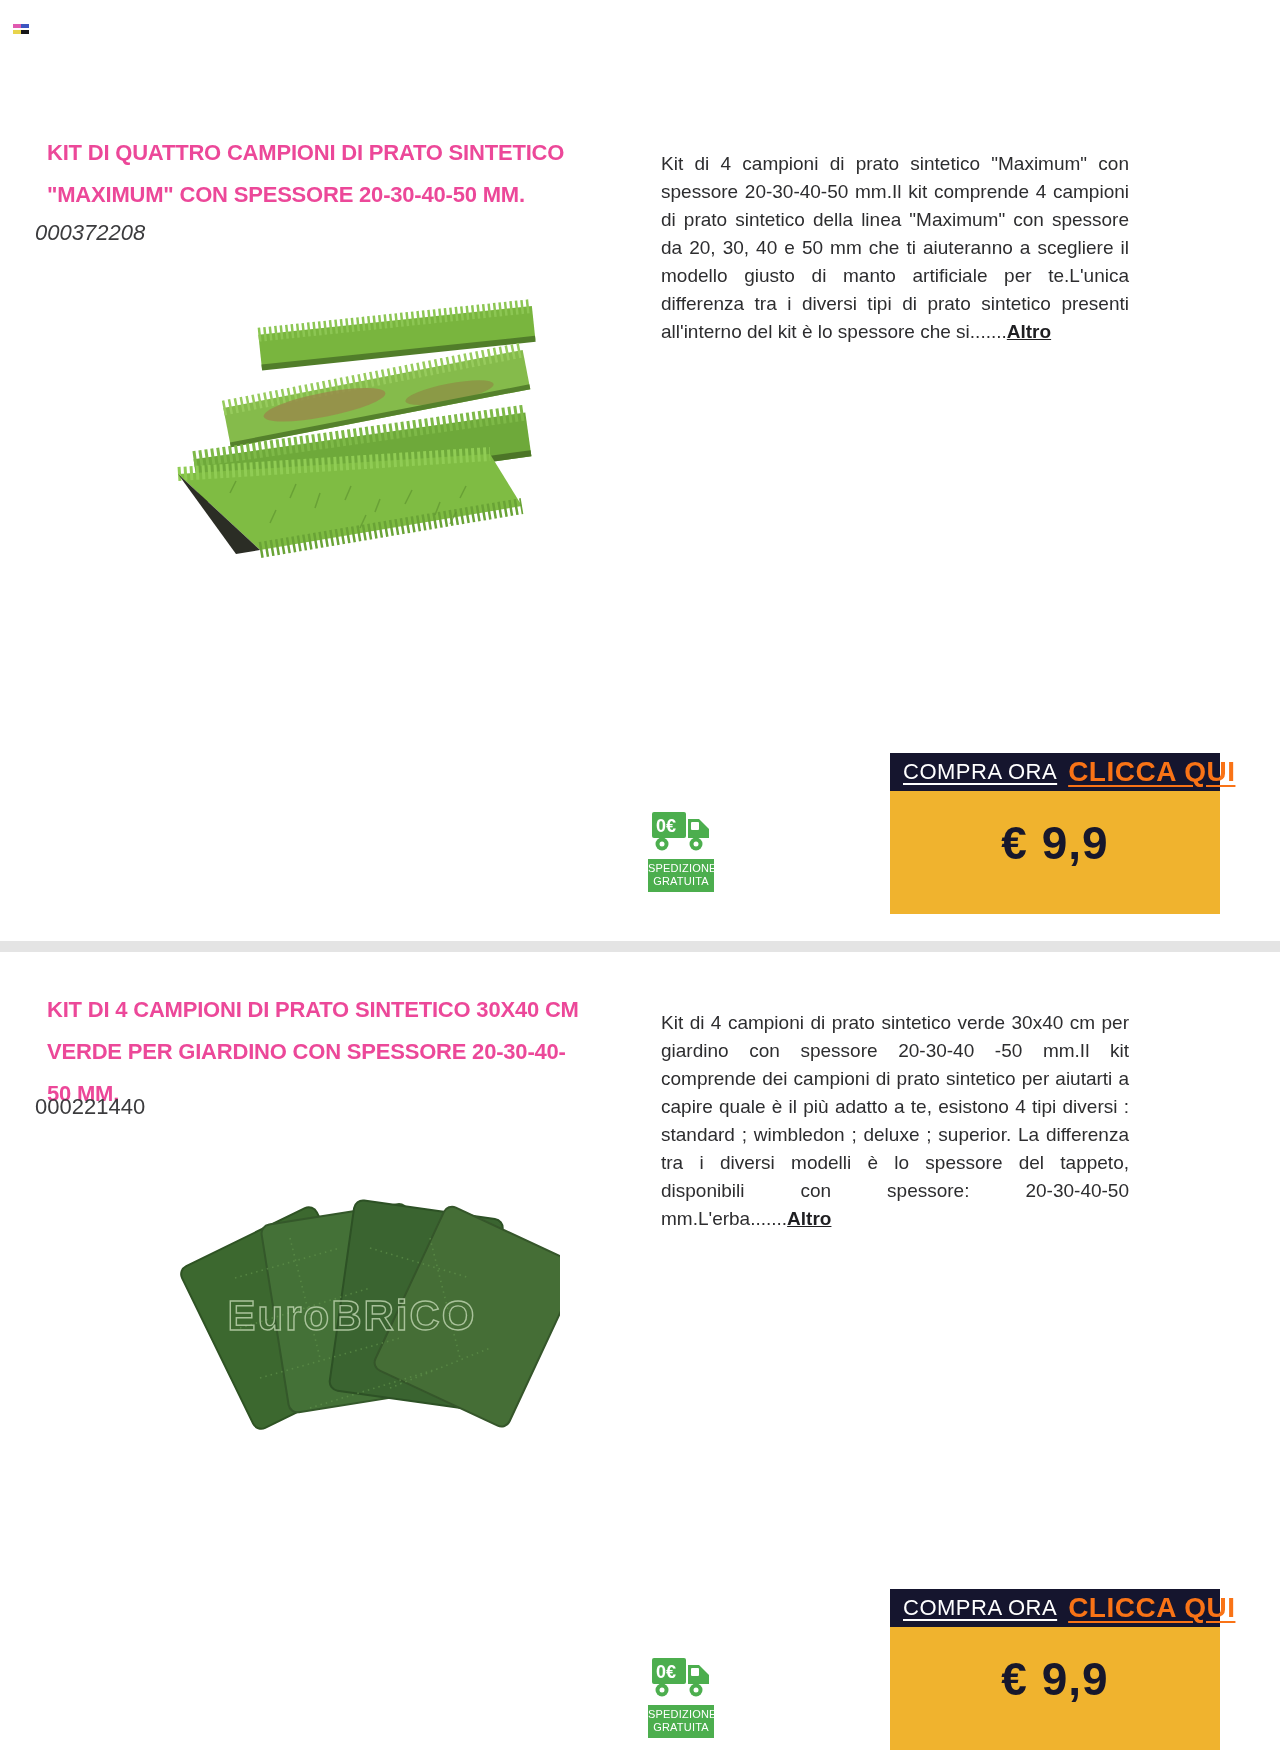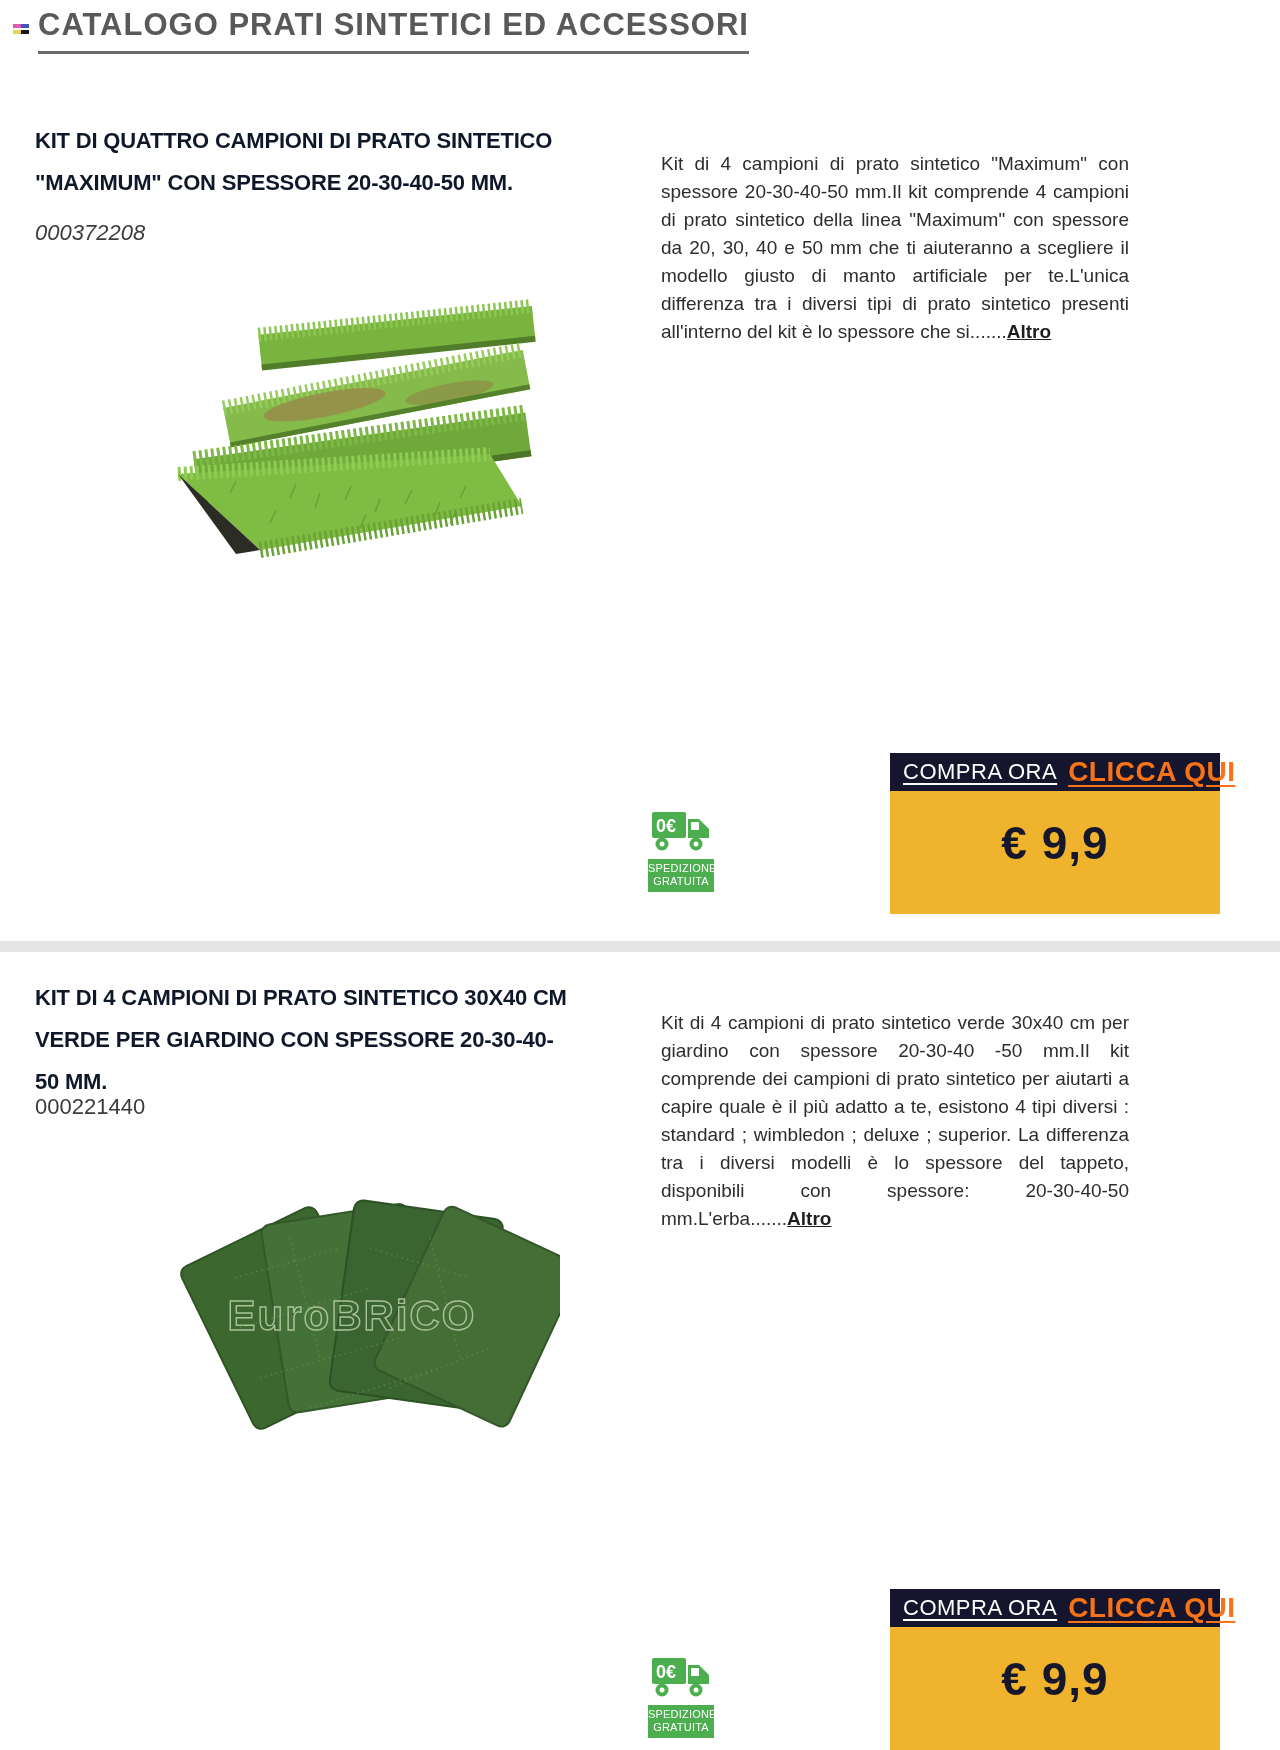--- a/index.html
+++ b/index.html
@@ -25,22 +25,22 @@
   .logo-text { font-size:46px; font-weight:bold; letter-spacing:-1px; line-height:48px; white-space:nowrap; }
   .logo-euro  { color:#20398e; }
   .logo-brico { color:#d5252c; }
   .logo-reg   { color:#d5252c; font-size:11px; font-weight:bold; vertical-align:28px; letter-spacing:0; }
   .logo-underline { position:absolute; left:3px; top:51px; width:165px; height:5px; background:#f5c402; }
   .logo-tagline { position:absolute; left:172px; top:33px; width:86px;
     font-family:"DejaVu Serif", serif; font-style:italic; font-weight:bold;
     font-size:20px; color:#20398e; white-space:nowrap; }
 
   
-  .product-title { position:absolute; left:35px; width:585px; margin:0;
-    font-size:22px; font-weight:bold; color:#0f172a; line-height:42px;
+  .product-title { position:absolute; left:35px; width:585px; margin:12px;
+    font-size:22px; font-weight:bold; color:#ec4899; line-height:42px;
     letter-spacing:-0.2px; white-space:pre-line; }
   .product-code { position:absolute; left:35px; font-size:22px; color:#3c3c3e; }
   .product-desc { position:absolute; left:661px; width:468px;
     font-size:19px; line-height:28px; color:#2d2d2f; text-align:justify; }
   .altro { font-weight:bold; text-decoration:underline; color:#1f1f22; cursor:pointer; }
 
   .product-image { position:absolute; }
 
   
   .buybox { position:absolute; width:330px; }
@@ -86,21 +86,20 @@
 <body>
 
 <div class="page">
 
   <div class="bullet">
     <span class="b1"></span>
       <span class="b2"></span>
       <span class="b3"></span>
       <span class="b4"></span>
   </div>
-  <h1 class="page-title">CATALOGO PRATI SINTETICI ED ACCESSORI</h1>
 
 
   <section class="p1">
     <h2 class="product-title">KIT DI QUATTRO CAMPIONI DI PRATO SINTETICO
 "MAXIMUM" CON SPESSORE 20-30-40-50 MM.</h2>
     <div class="product-code">000372208</div>
 
     <svg class="product-image" viewBox="0 0 410 295" xmlns="http://www.w3.org/2000/svg" aria-hidden="true">
       <g transform="rotate(-6 250 75)">
         <rect x="110" y="52" width="275" height="34" fill="#79b53e"></rect>

